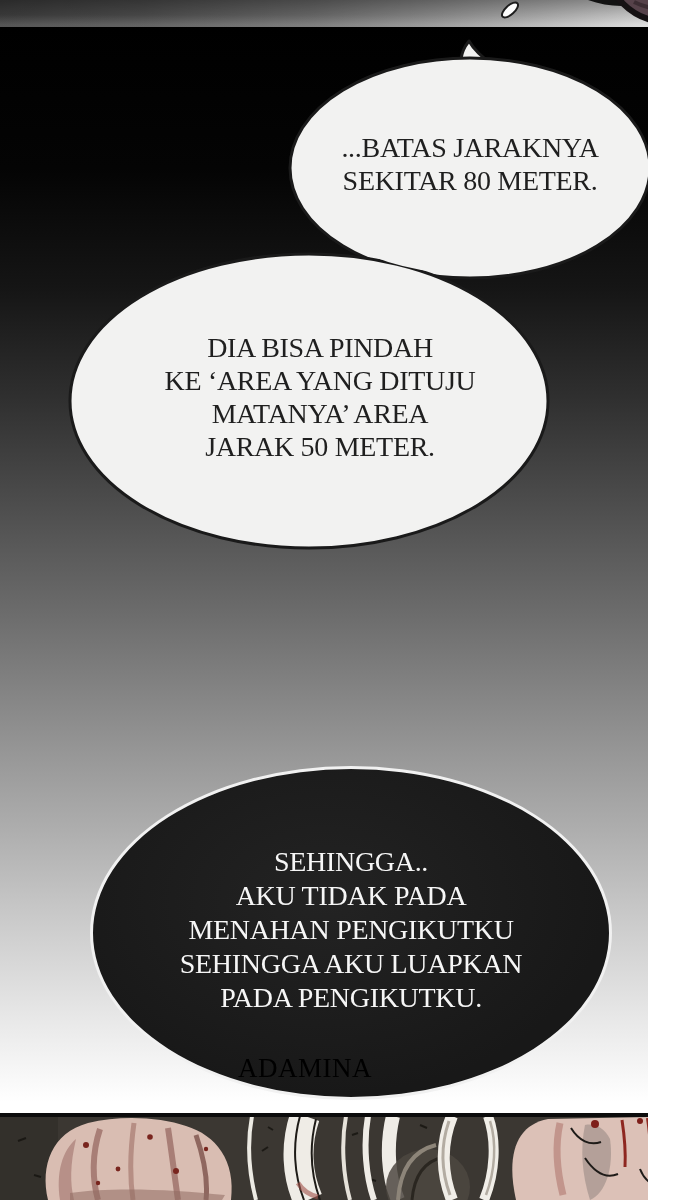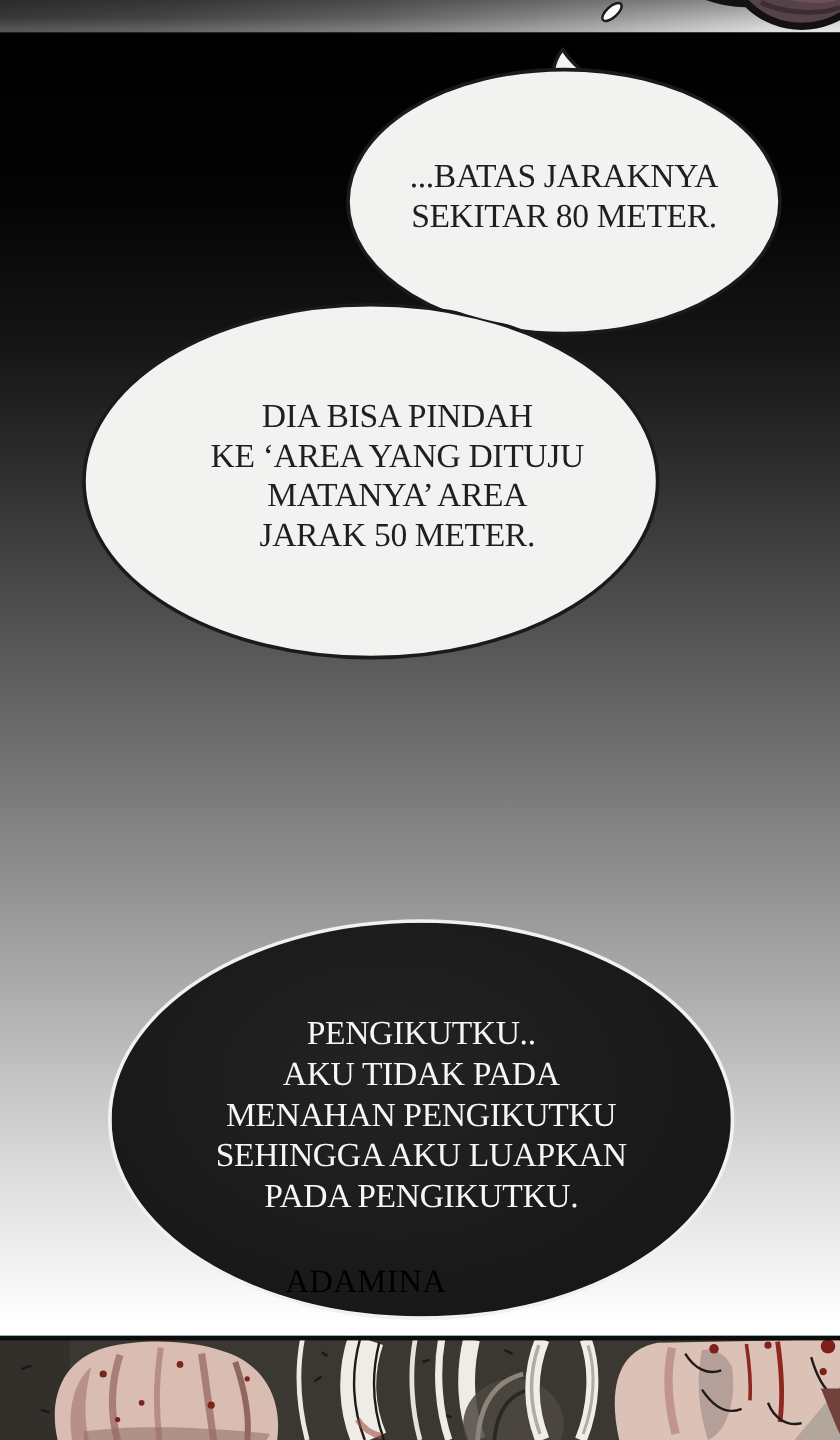--- a/index.html
+++ b/index.html
@@ -1,18 +1,18 @@
 <!DOCTYPE html>
 <html><head>
 <meta charset="utf-8">
 <style>
   html,body { margin:0; padding:0; background:#ffffff; }
   .page {
-    position:relative; width:700px; height:1200px; overflow:hidden;
-    background:#0f766e;
+    position:relative; width:648px; height:1200px; overflow:hidden;
+    background:#c2410c;
     font-family:"Liberation Serif","DejaVu Serif",serif;
   }
   
   .prev-strip {
     position:absolute; left:0; top:0; width:700px; height:27px; overflow:hidden;
     background:
       linear-gradient(180deg, rgba(0,0,0,.32) 0%, rgba(0,0,0,.10) 55%, rgba(255,255,255,.12) 92%),
       linear-gradient(90deg, #3e3e3e 0%, #4d4d4d 20%, #6d6d6d 45%, #8f8f8f 62%, #b4b4b4 78%, #d8d8d8 92%, #e2e2e2 100%);
   }
   .prev-strip svg { position:absolute; left:0; top:0; display:block; }
@@ -25,21 +25,21 @@
       #6c6c6c 54%, #8d8d8d 64%, #aeaeae 74%, #cdcdcd 83%, #e7e7e7 91%, #ffffff 99%);
   }
 
   .bubbles-svg { position:absolute; left:0; top:0; display:block; }
 
   .bubble-text {
     position:absolute; text-align:center; color:#1f1f1f;
     font-size:28px; line-height:33px; white-space:nowrap; letter-spacing:-0.3px;
   }
   #b1-text { left:300px; top:131px; width:340px; }
-  #b2-text { left:121px; top:331px; width:420px;text-align:center; }
+  #b2-text { left:110px; top:331px; width:420px;text-align:center; }
 
   
   .narration-ellipse {
     position:absolute; left:90px; top:766px; width:522px; height:334px;
     border-radius:50%; box-sizing:border-box;
     background:radial-gradient(ellipse at 45% 40%, #232323 0%, #181818 70%);
     border:3px solid #f1f1f1;
   }
   #nar-text {
     position:absolute; left:111px; top:845px; width:480px;
@@ -98,21 +98,21 @@
 
   <div class="bubble-text" id="b2-text">
     <div>DIA BISA PINDAH</div>
     <div>KE ‘AREA YANG DITUJU</div>
     <div>MATANYA’ AREA</div>
     <div>JARAK 50 METER.</div>
   </div>
 
   <div class="narration-ellipse"></div>
   <div class="bubble-text" id="nar-text">
-    <div>PENGIKUTKU..</div>
+    <div>SEHINGGA..</div>
     <div>AKU TIDAK PADA</div>
     <div>MENAHAN PENGIKUTKU</div>
     <div>SEHINGGA AKU LUAPKAN</div>
     <div>PADA PENGIKUTKU.</div>
   </div>
   <div id="signature">ADAMINA</div>
 
   <div class="next-strip">
     <svg width="700" height="87" viewBox="0 0 700 87" preserveAspectRatio="none">
       <rect x="0" y="3" width="700" height="84" fill="#3b3732"></rect>

